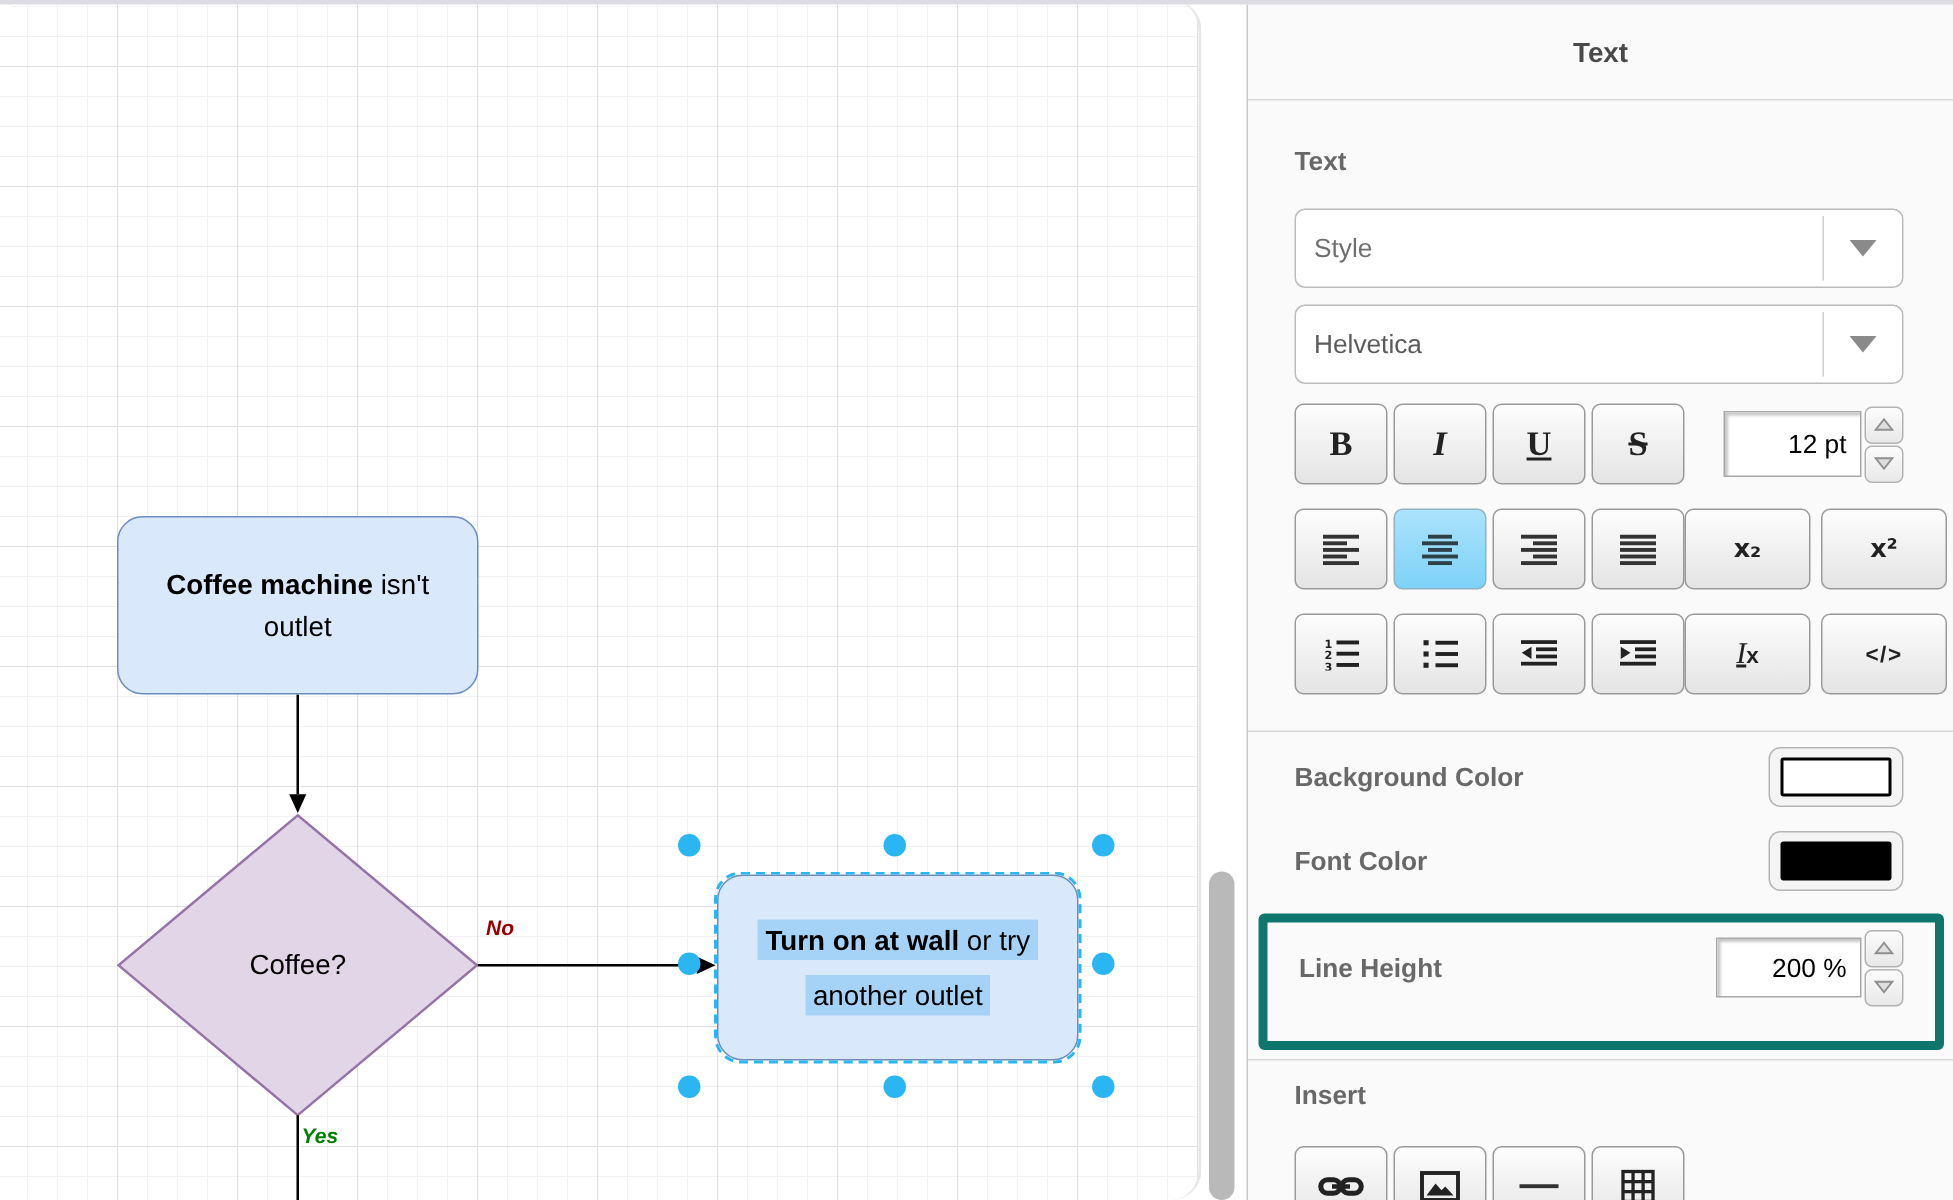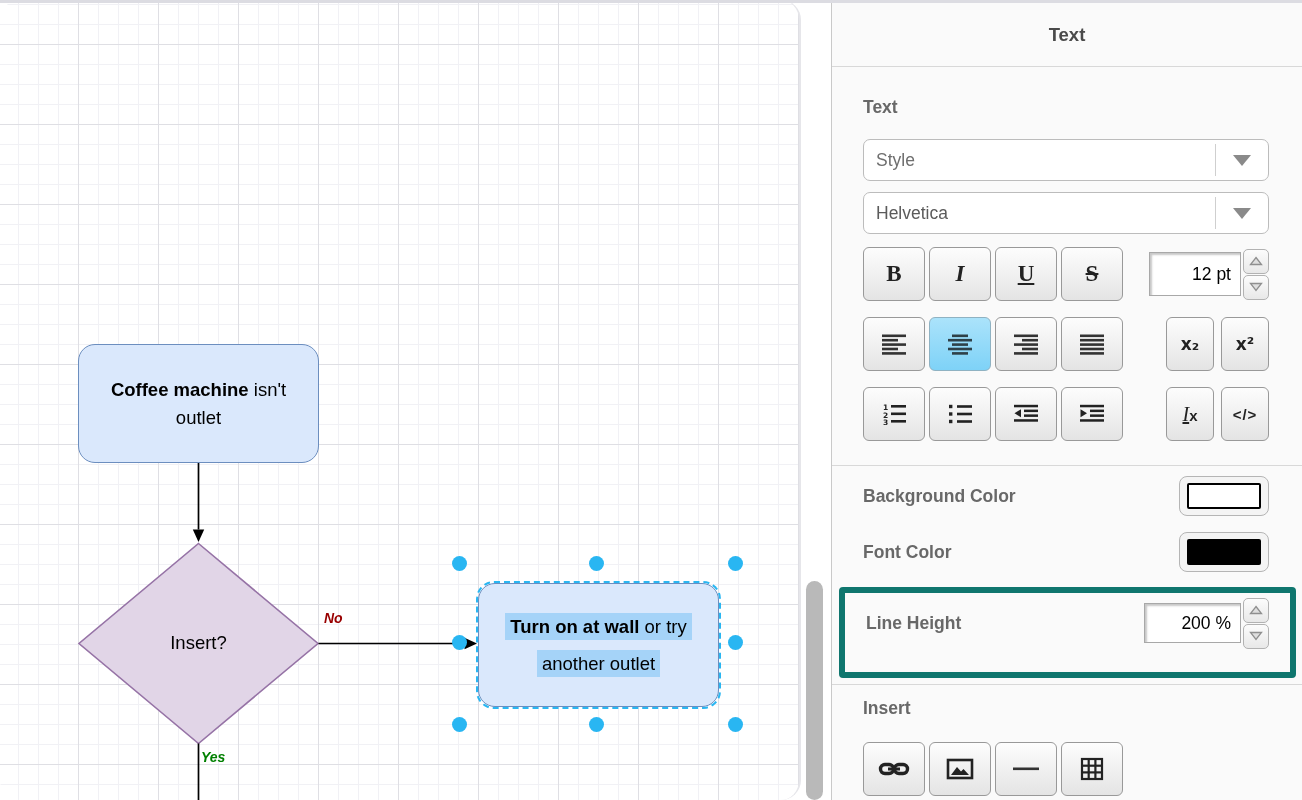--- a/index.html
+++ b/index.html
@@ -48,39 +48,39 @@
 
   
   .panel { position:absolute; left:831px; top:3px; width:471px; height:797px;
     background:#fafafa; border-left:1px solid #c9c9c9; color:#686868; }
   .panel-header { height:64px; border-bottom:1px solid #d8d8d8; display:flex;
     align-items:center; justify-content:center; }
   .panel-title { font-size:18.5px; font-weight:bold; color:#4a4a4a; }
   .panel-body { padding:0 33px 0 31px; }
   .section-heading { margin-top:30px; font-size:17.5px; font-weight:bold; color:#686868; }
 
-  .dropdown { position:relative; height:42px; background:#fff; border:1px solid #bcbcbc;
+  .dropdown { position:relative; height:53px; background:#fff; border:1px solid #bcbcbc;
     border-radius:7px; display:flex; align-items:center; }
   .dd-style  { margin-top:21px; }
   .dd-family { margin-top:11px; }
   .dd-label { padding-left:12px; font-size:17.5px; color:#6f6f6f; }
   .dd-family .dd-label { color:#5b5b5b; }
   .dd-arrow-zone { position:absolute; right:0; top:4px; bottom:4px; width:53px;
     border-left:1px solid #cfcfcf; display:flex; align-items:center; justify-content:center; }
   .tri-down { width:0; height:0; border-left:9px solid transparent;
     border-right:9px solid transparent; border-top:11px solid #8a8a8a; }
 
   .tool-row { display:flex; align-items:center; }
   .row-1 { margin-top:13px; } .row-2 { margin-top:16px; } .row-3 { margin-top:16px; }
   .btn-group { display:flex; gap:4px; }
   .btn { width:62px; height:54px; border:1px solid #999; border-radius:6px;
     background:linear-gradient(#fdfdfd,#e4e4e4); display:flex; align-items:center;
     justify-content:center; color:#222; cursor:default; }
   .btn.active { background:linear-gradient(#abe3fb,#7ed2f7); border-color:#8fb2c2; }
-  .btn-sm { width:48px; }
+  .btn-sm { width:84px; }
   .right-group { margin-left:auto; display:flex; gap:7px; align-items:center; }
   .glyph-serif { font-family:"Liberation Serif", serif; font-size:23px; font-weight:bold; }
   .glyph-italic { font-style:italic; }
   .glyph-under { text-decoration:underline; }
   .glyph-strike { text-decoration:line-through; }
   .glyph-subsup { font-size:17px; font-weight:bold; font-family:"DejaVu Sans", sans-serif; }
   .glyph-code { font-size:15px; font-weight:bold; letter-spacing:1px; }
   .glyph-clear { font-family:"Liberation Serif", serif; font-size:20px; }
   .glyph-clear .i-part { font-style:italic; text-decoration:underline; }
   .glyph-clear .x-part { font-weight:bold; font-size:15px; font-family:"Liberation Sans",sans-serif; }
@@ -129,21 +129,21 @@
       <polygon points="477,643.5 464.5,637.7 464.5,649.3" fill="#000"></polygon>
       <line x1="198.5" y1="743.5" x2="198.5" y2="800" stroke="#000" stroke-width="1.7"></line>
     </svg>
 
     <div class="node node-box node-start">
       <div><span style="font-weight:bold">Coffee machine</span><span> isn't</span></div>
       <div>outlet</div>
     </div>
 
     <div class="node decision-label">
-        <span>Insert?</span>
+        <span>Coffee?</span>
       </div>
 
     <div class="edge-label label-no">No</div>
     <div class="edge-label label-yes">Yes</div>
 
     <div class="node node-box node-action">
       <div><span class="hl"><span style="font-weight:bold">Turn on at wall</span><span> or try</span></span></div>
       <div><span class="hl">another outlet</span></div>
     </div>
     <div class="sel-outline"></div>

